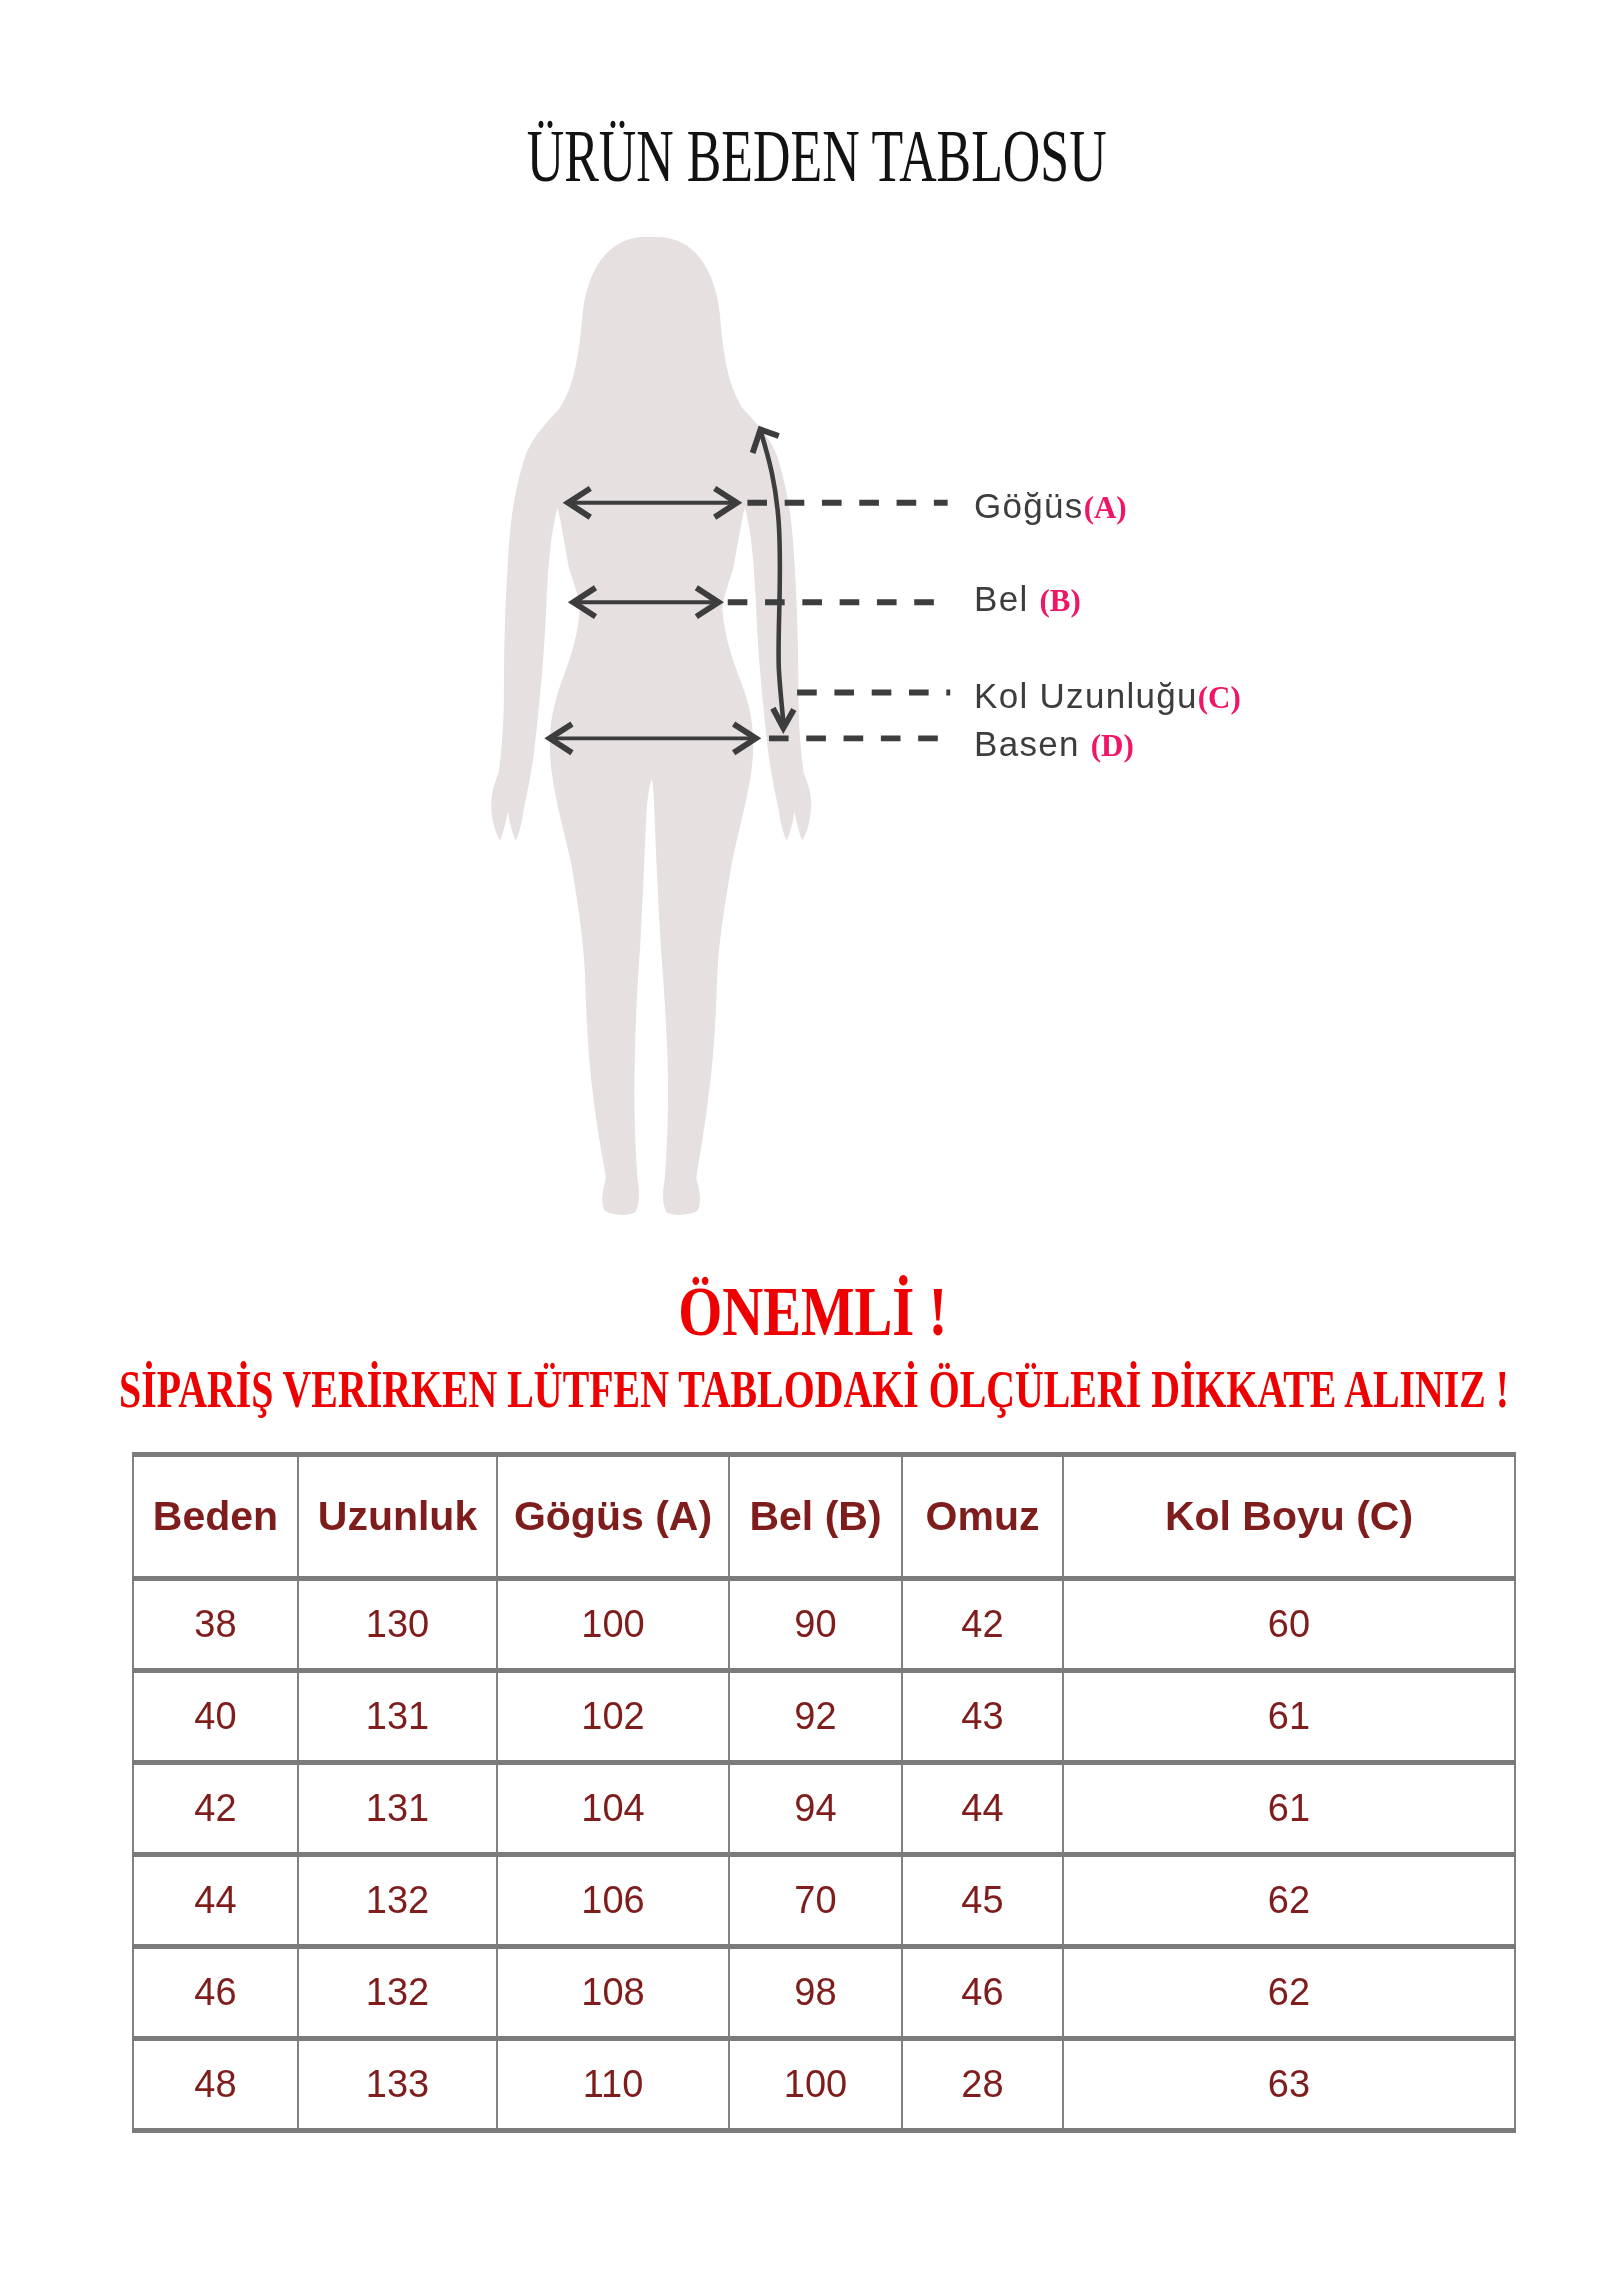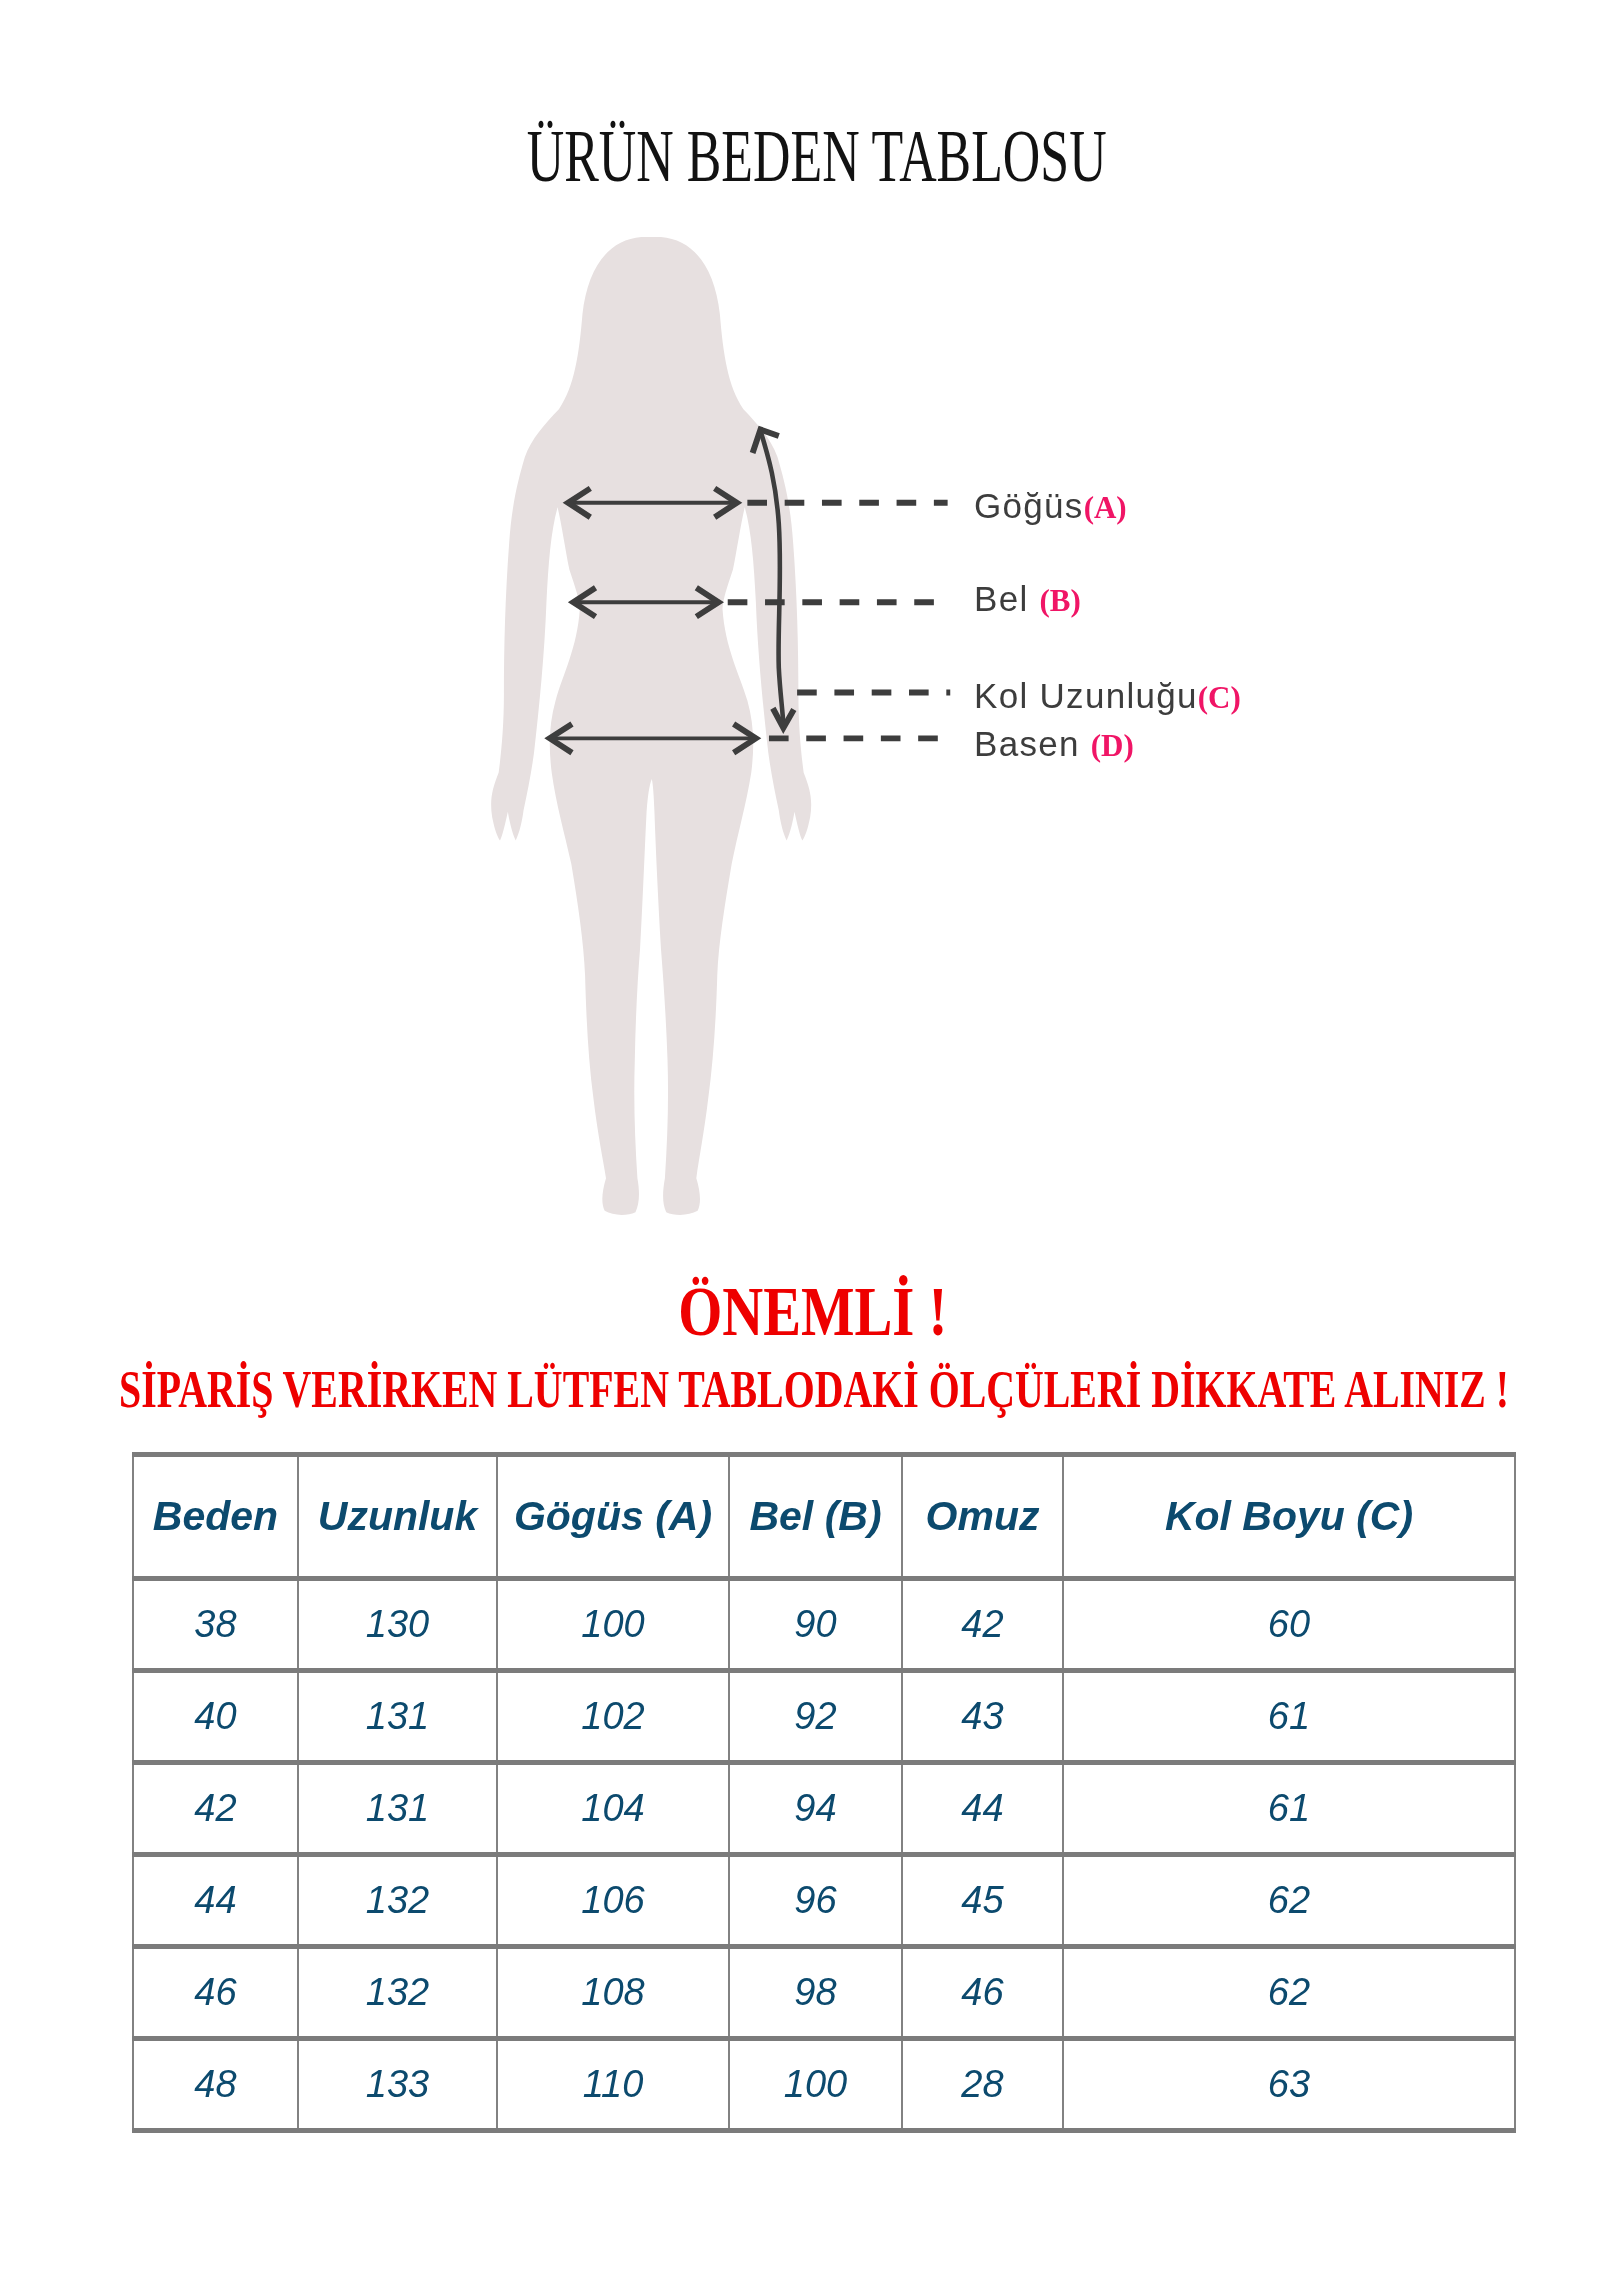--- a/index.html
+++ b/index.html
@@ -13,21 +13,21 @@
   .fig-label .lname{font-family:"Liberation Sans", sans-serif;font-size:35px;color:#3d3d3d;
                     letter-spacing:1.3px;white-space:pre;}
   .fig-label .lcode{font-family:"Liberation Serif", serif;font-weight:bold;font-size:31px;
                     color:#f01566;white-space:pre;}
 
   
   table.size{position:absolute;left:132px;top:1452px;width:1383px;border-collapse:collapse;
              table-layout:fixed;background:#ffffff;}
   table.size td,table.size th{border-left:2.6px solid #828282;border-right:2.6px solid #828282;
              border-top:5.2px solid #7b7b7b;border-bottom:5.2px solid #7b7b7b;
-             text-align:center;vertical-align:middle;padding:0;color:#0c4a6e;font-style:italic;}
+             text-align:center;vertical-align:middle;padding:0;color:#7f1d1d;}
   table.size thead tr{height:124px;}
   table.size tbody tr{height:92px;padding-left:40px;}
   table.size th{font-family:"Liberation Sans", sans-serif;font-weight:bold;font-size:41px;}
   table.size td{font-family:"Liberation Sans", sans-serif;font-weight:normal;font-size:38px;}
 </style>
 </head>
 <body>
 
 <div class="page">
 
@@ -194,21 +194,21 @@
         <td>131</td>
         <td>104</td>
         <td>94</td>
         <td>44</td>
         <td>61</td>
       </tr>
       <tr>
         <td>44</td>
         <td>132</td>
         <td>106</td>
-        <td>96</td>
+        <td>70</td>
         <td>45</td>
         <td>62</td>
       </tr>
       <tr>
         <td>46</td>
         <td>132</td>
         <td>108</td>
         <td>98</td>
         <td>46</td>
         <td>62</td>

